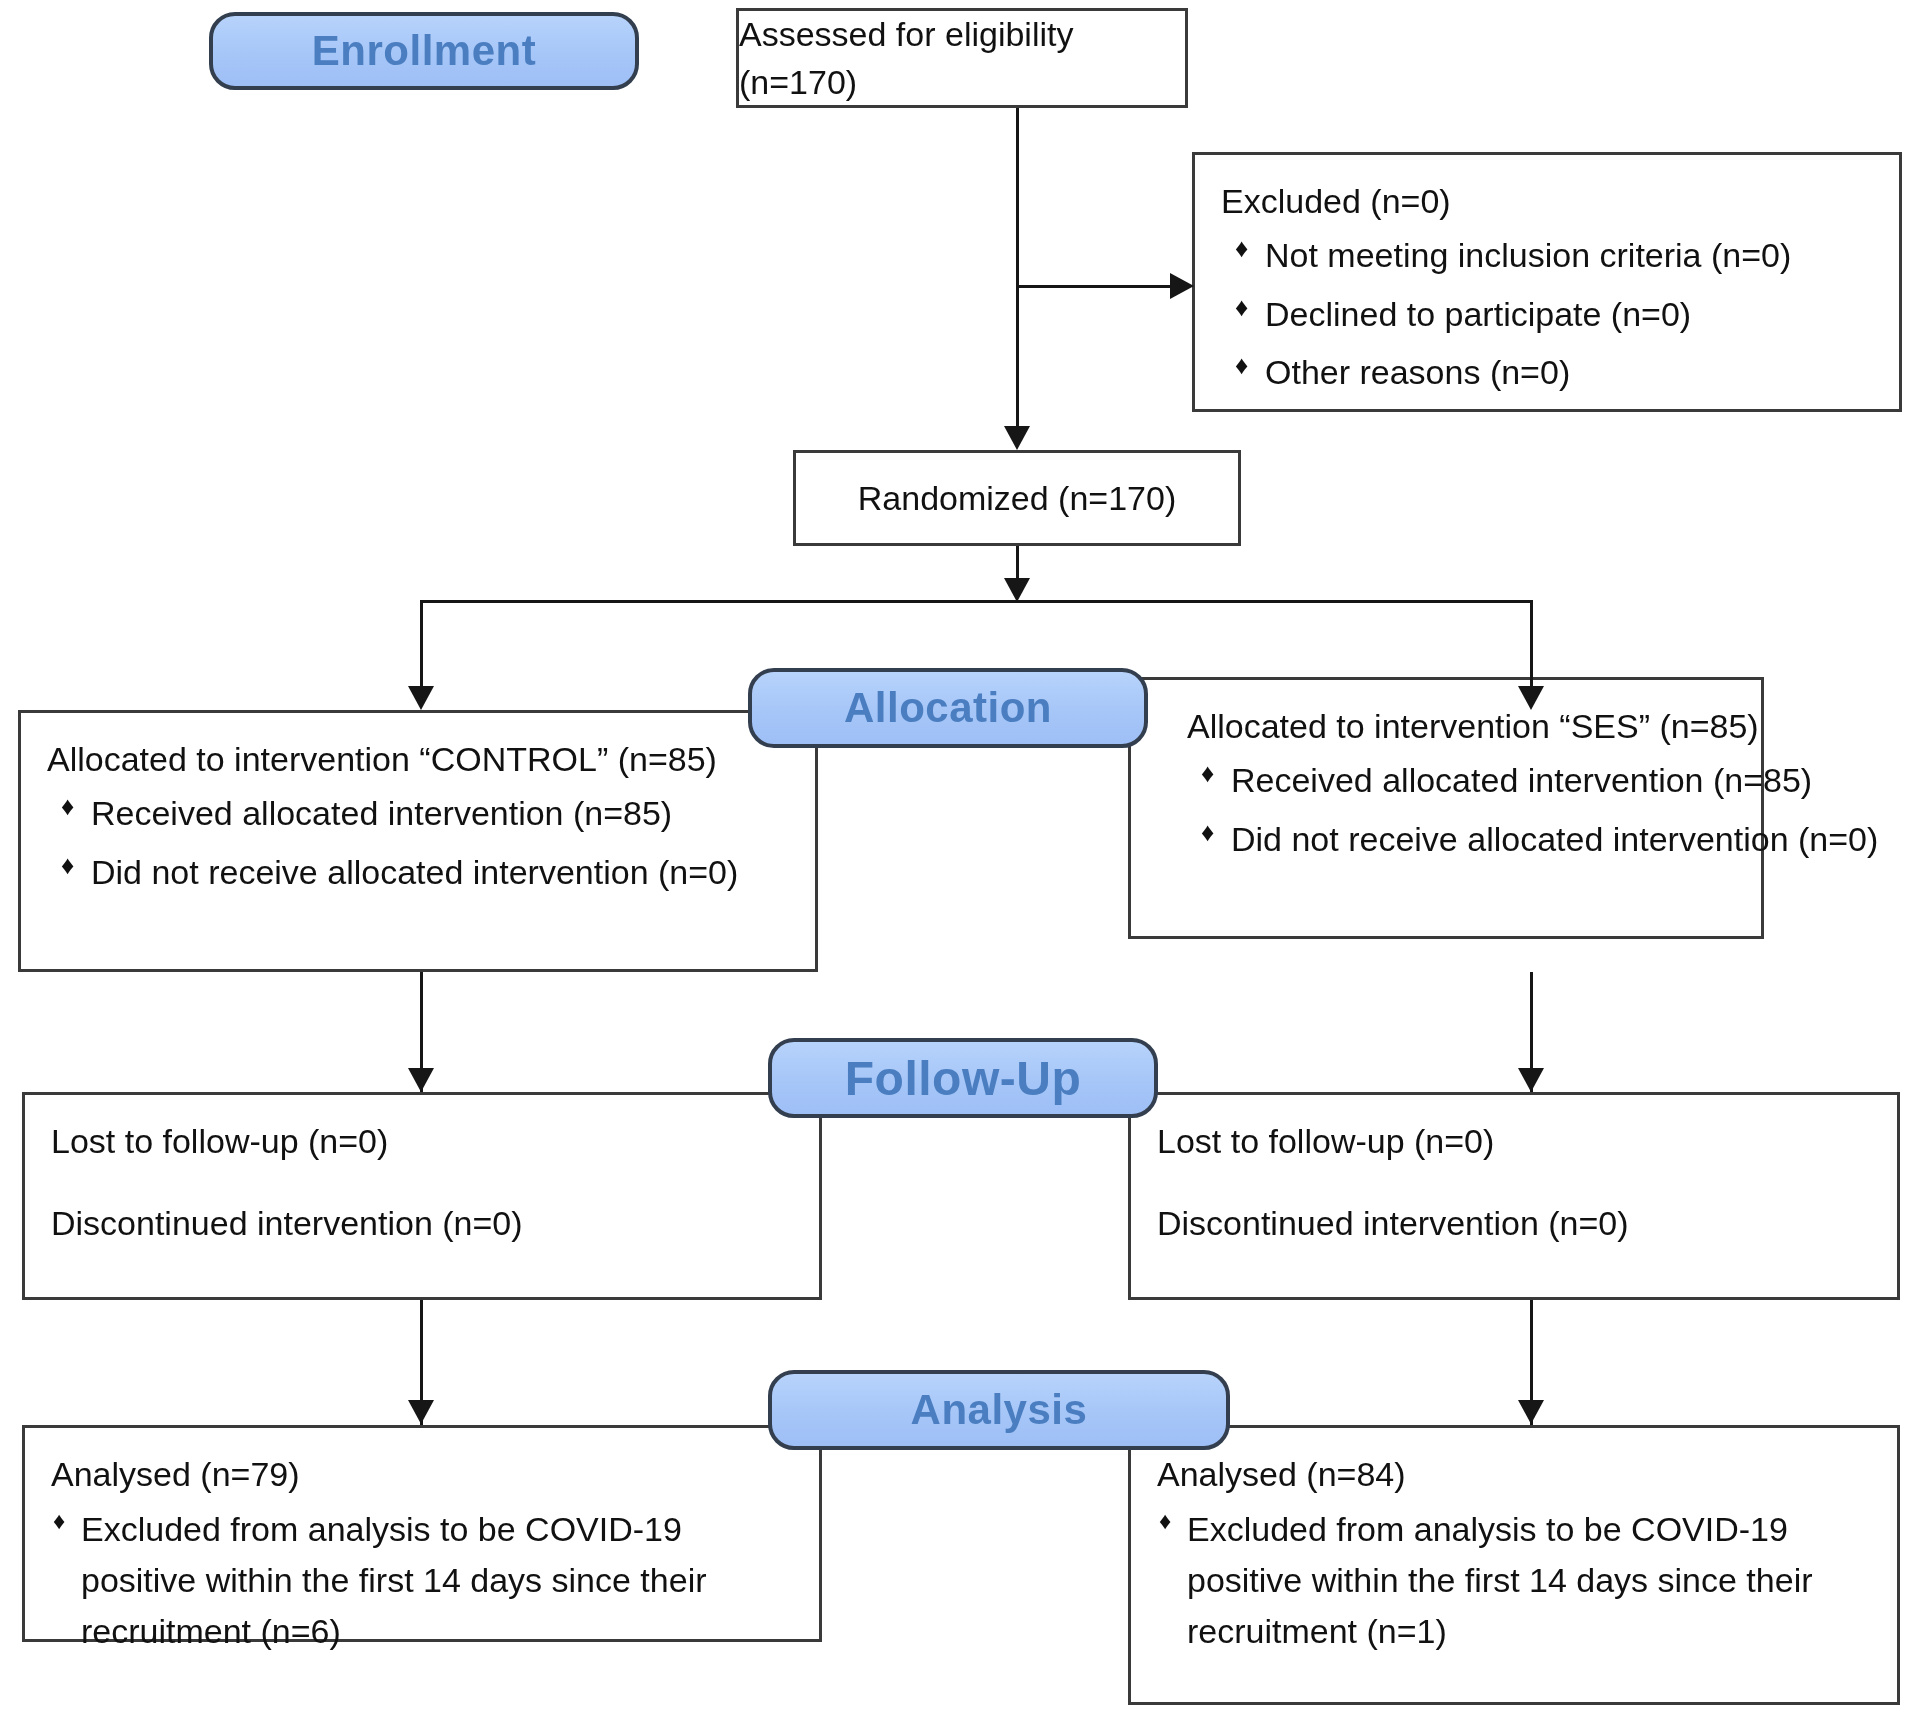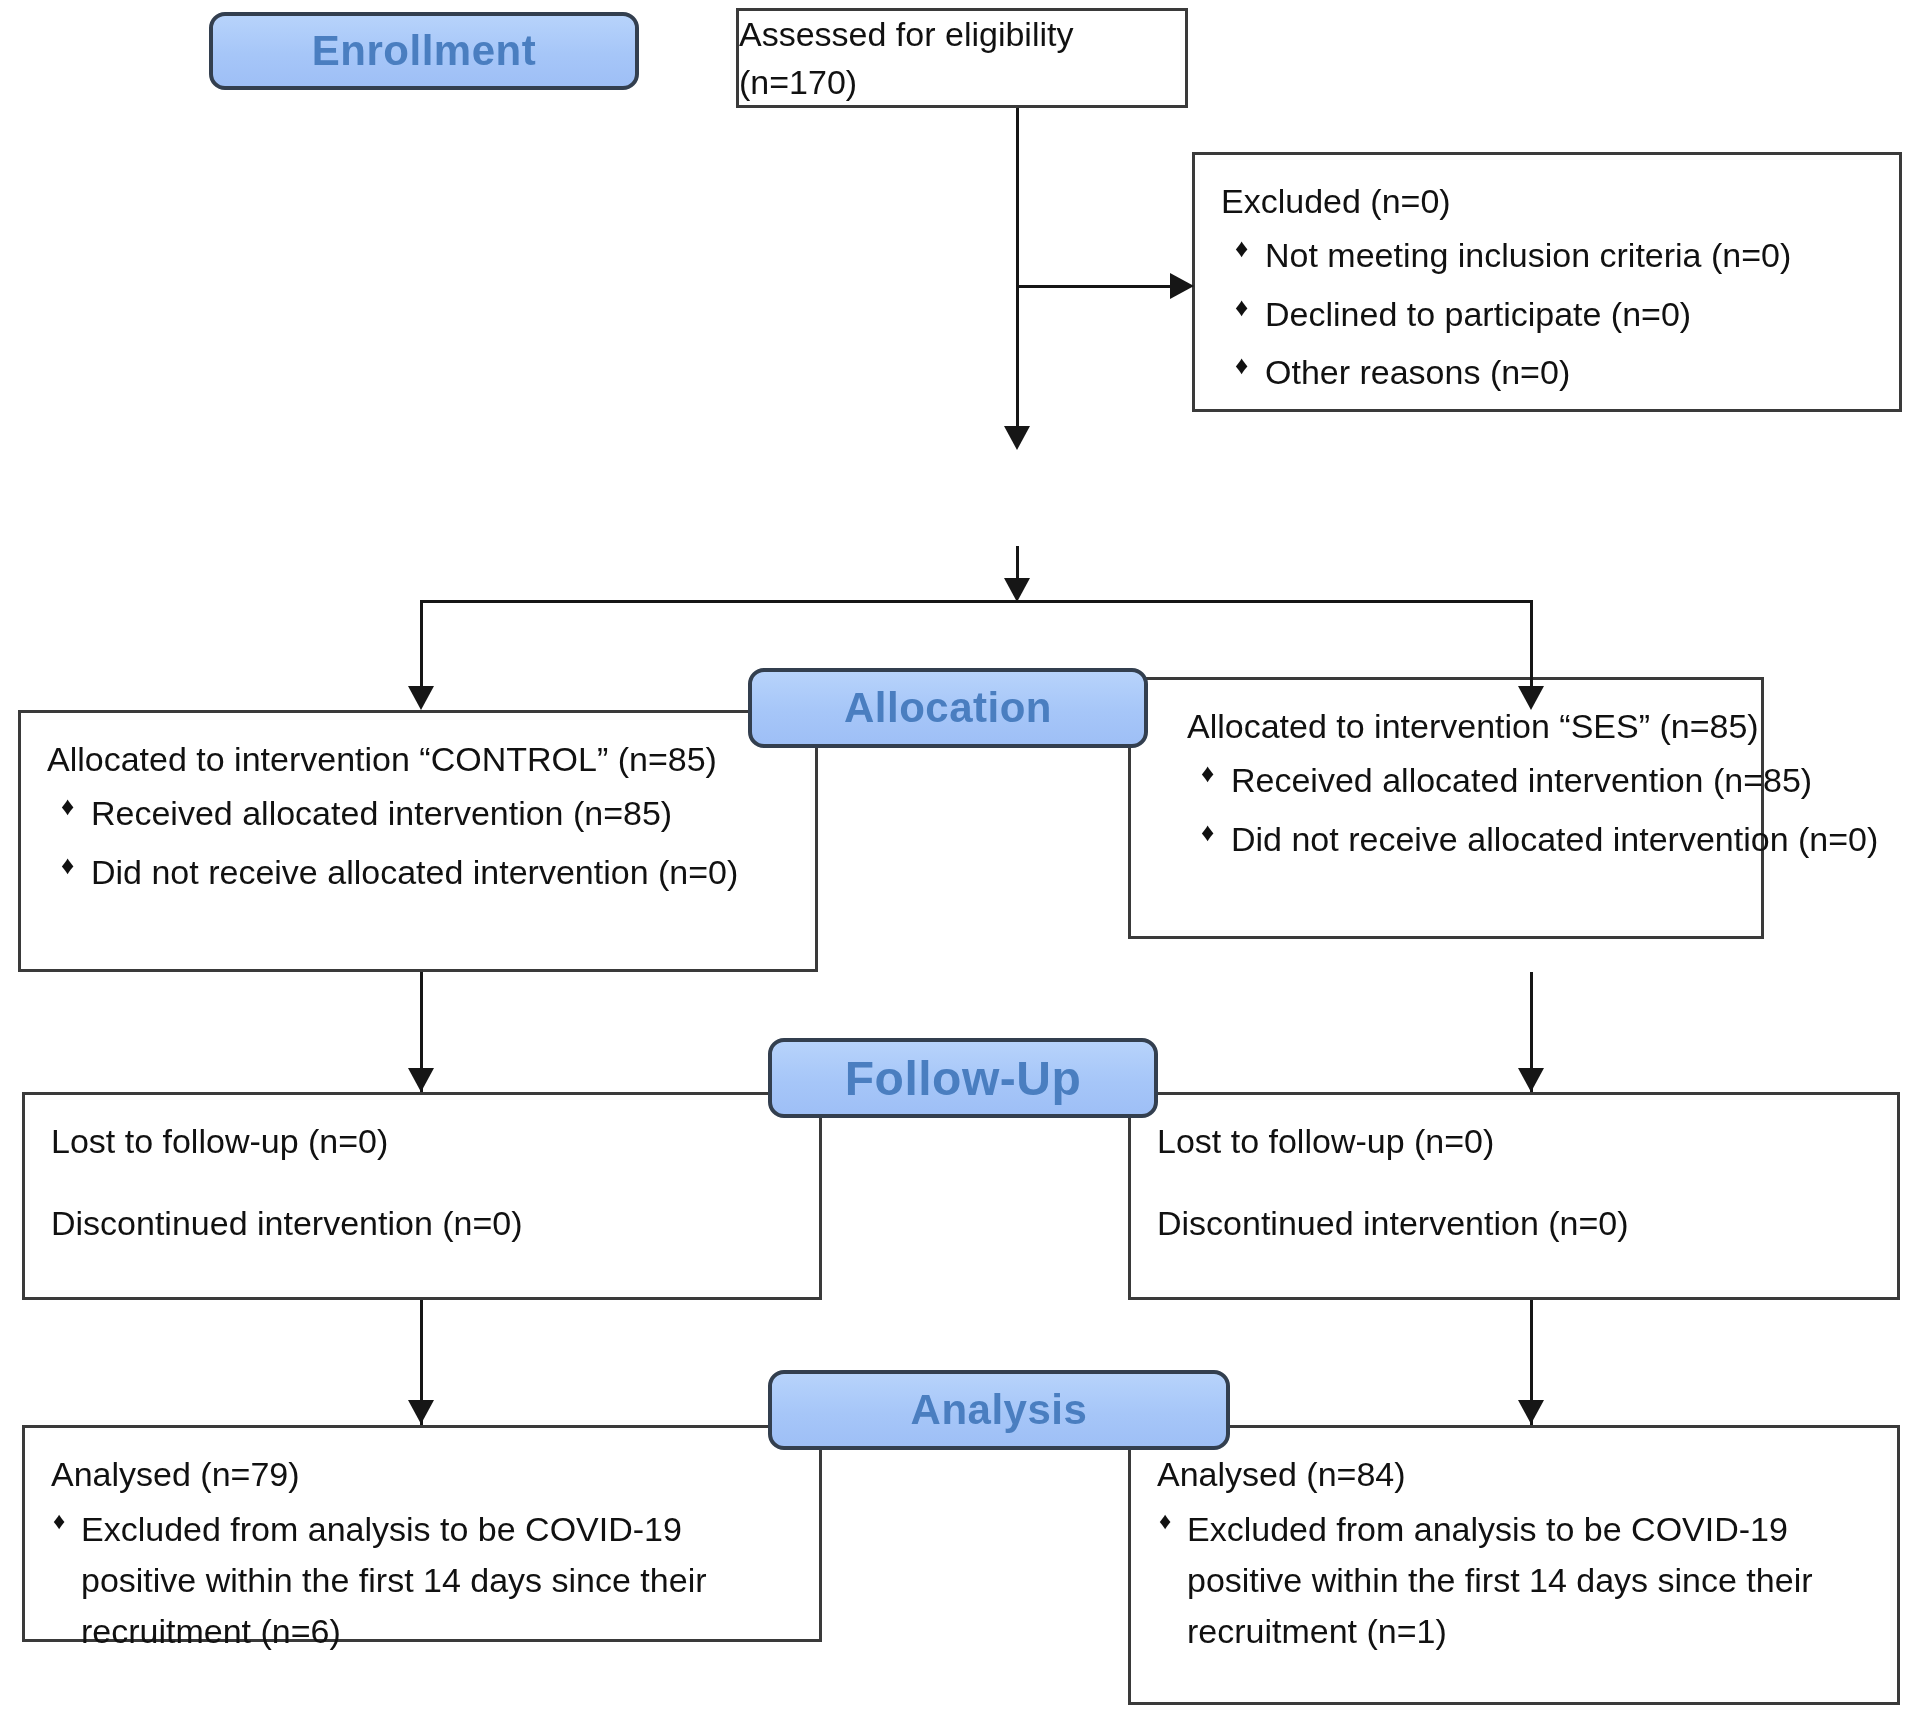--- a/index.html
+++ b/index.html
@@ -73,21 +73,21 @@
     margin-top: 34px;
     white-space: nowrap;
   }
 
   
   .badge {
     position: absolute;
     box-sizing: border-box;
     background: linear-gradient(180deg, #b7d3fb 0%, #a6c6f8 55%, #9ebff6 100%);
     border: 4px solid #333f4f;
-    border-radius: 16px;
+    border-radius: 26px;
     color: #4a7ec0;
     font-weight: bold;
     display: flex;
     align-items: center;
     justify-content: center;
     letter-spacing: 0.5px;
     z-index: 20;
   }
 
   
@@ -147,20 +147,25 @@
     <div class="inner">
       <div class="line-head">Excluded (n=0)</div>
       <ul class="bullets">
         <li>Not meeting inclusion criteria (n=0)</li>
         <li>Declined to participate (n=0)</li>
         <li>Other reasons (n=0)</li>
       </ul>
     </div>
   </div>
 
+  <div class="box center" style="left:793px; top:450px; width:448px; height:96px;">
+    <div class="inner">
+      <span>Randomized (n=170)</span>
+    </div>
+  </div>
 
   <div class="vline" style="left:1016px; top:546px; height:52px;"></div>
   <div class="arrow-down" style="left:1004px; top:578px;"></div>
   <div class="hline" style="left:420px; top:600px; width:1110px;"></div>
   <div class="vline" style="left:420px; top:600px; height:105px;"></div>
   <div class="arrow-down" style="left:408px; top:686px;"></div>
   <div class="vline" style="left:1530px; top:600px; height:105px;"></div>
   <div class="arrow-down" style="left:1518px; top:686px;"></div>
 
   <div class="badge" style="left:748px; top:668px; width:400px; height:80px; font-size:42px;">

